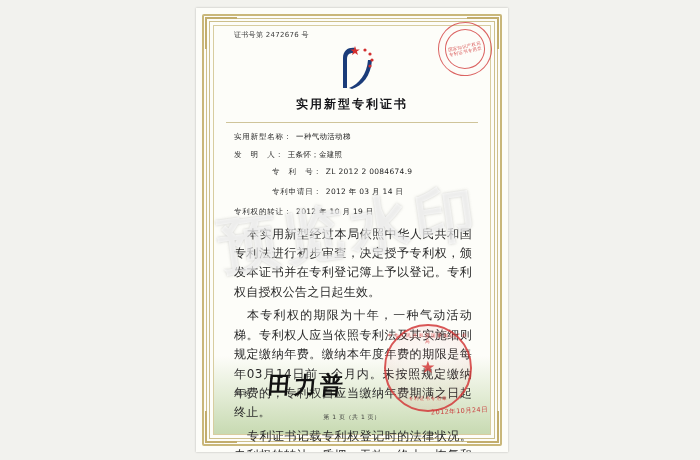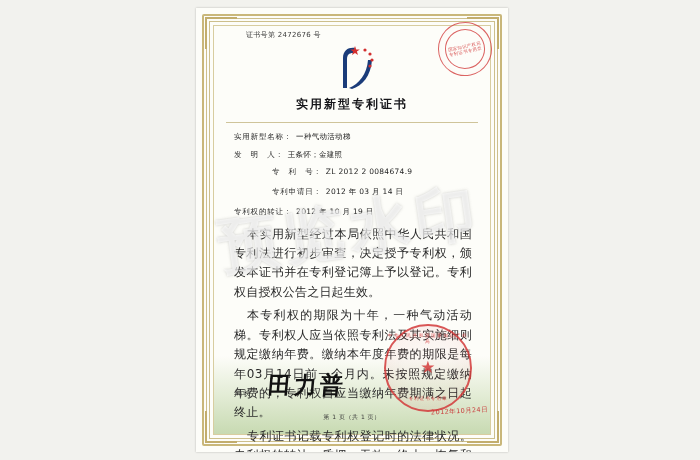--- a/index.html
+++ b/index.html
@@ -78,21 +78,21 @@
     right: 24px;
     top: 22px;
     bottom: 22px;
   }
 
   
   .cert-no {
     font-size: 7px;
     color: #3b3b3b;
     letter-spacing: 0.3px;
-    margin-left: 26px;
+    margin-left: 14px;
   }
 
   
   .emblem-wrap {
     position: relative;
     height: 50px;
     margin-top: 4px;
   }
   .emblem {
     position: absolute;

